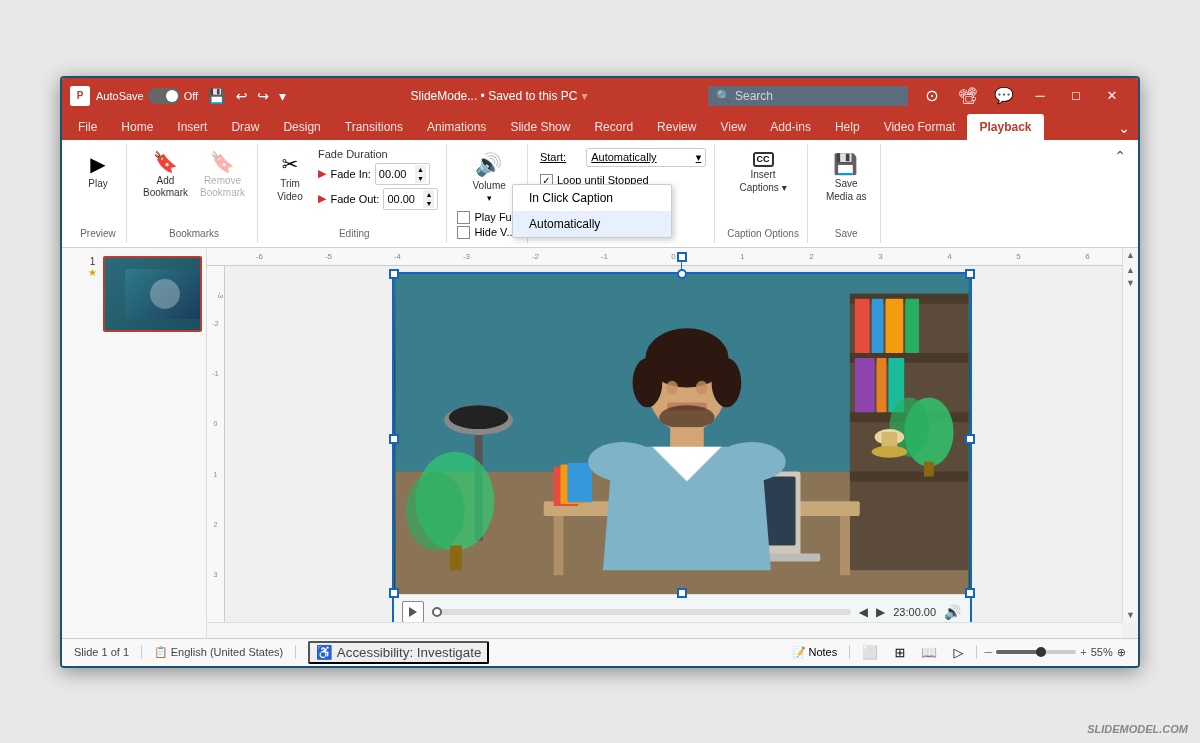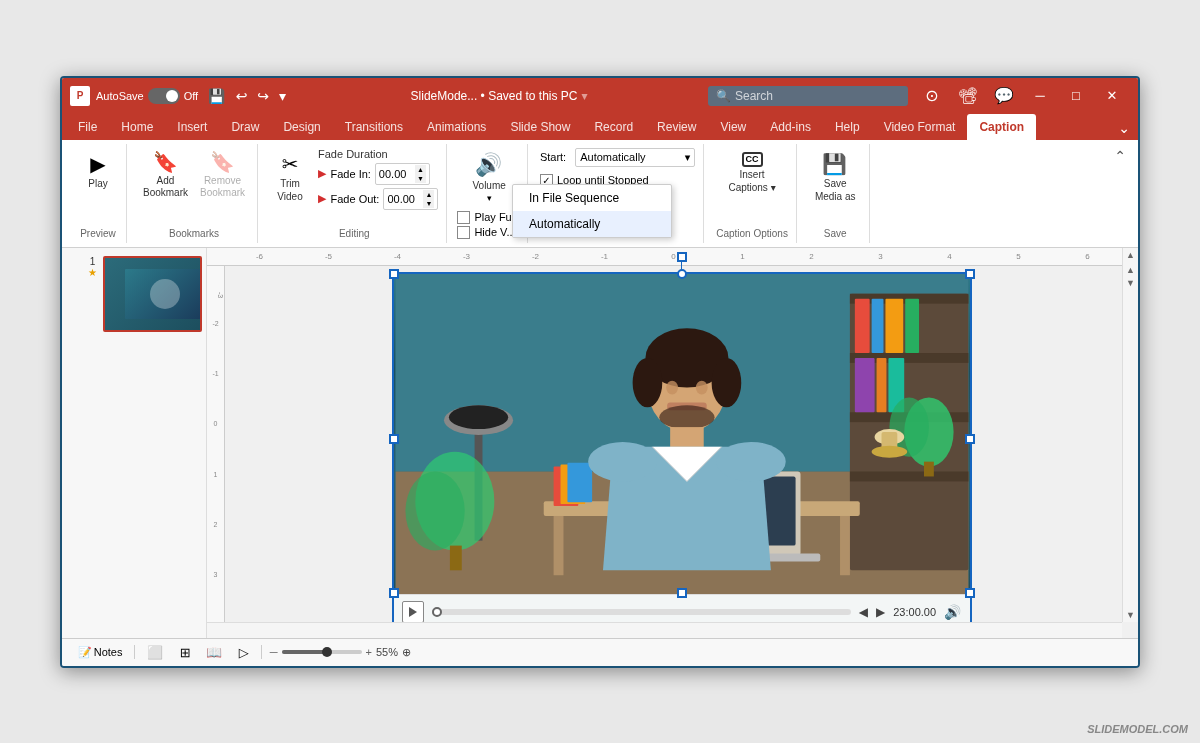--- a/index.html
+++ b/index.html
@@ -49,21 +49,21 @@
     .spinner-btn { font-size: 7px; line-height: 1; cursor: pointer; background: #f0f0f0; border: none; padding: 1px 2px; }
 
     
     .playback-options { display: flex; flex-direction: column; gap: 4px; }
     .checkbox-label { display: flex; align-items: center; gap: 4px; cursor: pointer; }
     .checkbox { width: 13px; height: 13px; border: 1px solid #888; background: white; display: flex; align-items: center; justify-content: center; font-size: 10px; }
     .checkbox.checked { background: white; }
 
     
     .start-section { display: flex; flex-direction: column; gap: 3px; font-size: 11px; }
-    .start-row { display: flex; align-items: center; gap: 9px; }
+    .start-row { display: flex; align-items: center; gap: 20px; text-decoration: underline; }
     .start-label { font-size: 11px; }
     .start-select { border: 1px solid #ccc; border-radius: 2px; padding: 2px 4px; font-size: 11px; display: flex; align-items: center; gap: 4px; background: white; cursor: pointer; min-width: 120px; justify-content: space-between; position: relative; }
 
     
     .dropdown-menu { position: absolute; top: 175px; left: 618px; background: white; border: 1px solid #ccc; box-shadow: 2px 2px 6px rgba(0,0,0,0.2); z-index: 100; min-width: 160px; border-radius: 2px; }
     .dropdown-item { padding: 6px 16px; font-size: 12px; cursor: pointer; display: flex; align-items: center; }
     .dropdown-item.selected { background: #e8f0fe; }
 
     
     .main-area { display: flex; background: #f0f0f0; }
@@ -161,21 +161,21 @@
     <div class="ribbon-tab">Design</div>
     <div class="ribbon-tab">Transitions</div>
     <div class="ribbon-tab">Animations</div>
     <div class="ribbon-tab">Slide Show</div>
     <div class="ribbon-tab">Record</div>
     <div class="ribbon-tab">Review</div>
     <div class="ribbon-tab">View</div>
     <div class="ribbon-tab">Add-ins</div>
     <div class="ribbon-tab">Help</div>
     <div class="ribbon-tab">Video Format</div>
-    <div class="ribbon-tab active playback" style="background:white; color:#c0392b; font-weight:600;">Caption</div>
+    <div class="ribbon-tab active playback" style="background:white; color:#c0392b; font-weight:600;">Playback</div>
     <div style="margin-left:auto; display:flex; align-items:flex-end; padding-bottom:4px;">
       <span style="color:white; font-size:14px; cursor:pointer; padding: 0 4px;">⌄</span>
     </div>
   </div>
 
   <div class="ribbon">
 
     <div class="ribbon-group">
       <button class="ribbon-btn">
         <span class="btn-icon">▶</span>
@@ -292,21 +292,21 @@
         <span class="btn-label">Media as</span>
       </button>
       <span class="ribbon-group-label">Save</span>
     </div>
 
     <div style="margin-left:auto; display:flex; align-items:flex-start; padding:4px;">
       <span style="font-size:14px; cursor:pointer; color:#555;">⌃</span>
     </div>
 
     <div class="dropdown-menu" style="position:absolute; top:44px; left:450px; z-index:200;">
-      <div class="dropdown-item">In File Sequence</div>
+      <div class="dropdown-item">In Click Caption</div>
       <div class="dropdown-item selected">Automatically</div>
     </div>
   </div>
 
   <div class="main-area" style="height: 390px; position:relative;">
 
     <div class="slide-panel">
       <div class="slide-row">
         <div style="display:flex; flex-direction:column; align-items:center; margin-right:2px;">
           <span style="font-size:10px; color:#333;">1</span>
@@ -470,20 +470,33 @@
           <button style="background:none; border:none; font-size:9px; cursor:pointer; color:#666; padding:1px;">▼</button>
         </div>
         <button style="background:none; border:none; font-size:9px; cursor:pointer; color:#666; padding:2px;">▼</button>
       </div>
 
       <div style="position:absolute; bottom:0; left:0; right:16px; height:16px; background:#f5f5f5; border-top:1px solid #ddd;"></div>
     </div>
   </div>
 
   <div class="status-bar">
+    <div class="status-left">
+      <span>Slide 1 of 1</span>
+      <div class="status-divider"></div>
+      <span style="display:flex; align-items:center; gap:3px;">
+        <span>📋</span>
+        <span>English (United States)</span>
+      </span>
+      <div class="status-divider"></div>
+      <button class="accessibility-btn">
+        <span>♿</span>
+        <span>Accessibility: Investigate</span>
+      </button>
+    </div>
     <div class="status-right">
       <button class="view-btn" style="font-size:11px; display:flex; align-items:center; gap:2px;">
         <span>📝</span>
         <span>Notes</span>
       </button>
       <div class="status-divider"></div>
       <button class="view-btn">⬜</button>
       <button class="view-btn">⊞</button>
       <button class="view-btn">📖</button>
       <button class="view-btn">▷</button>

